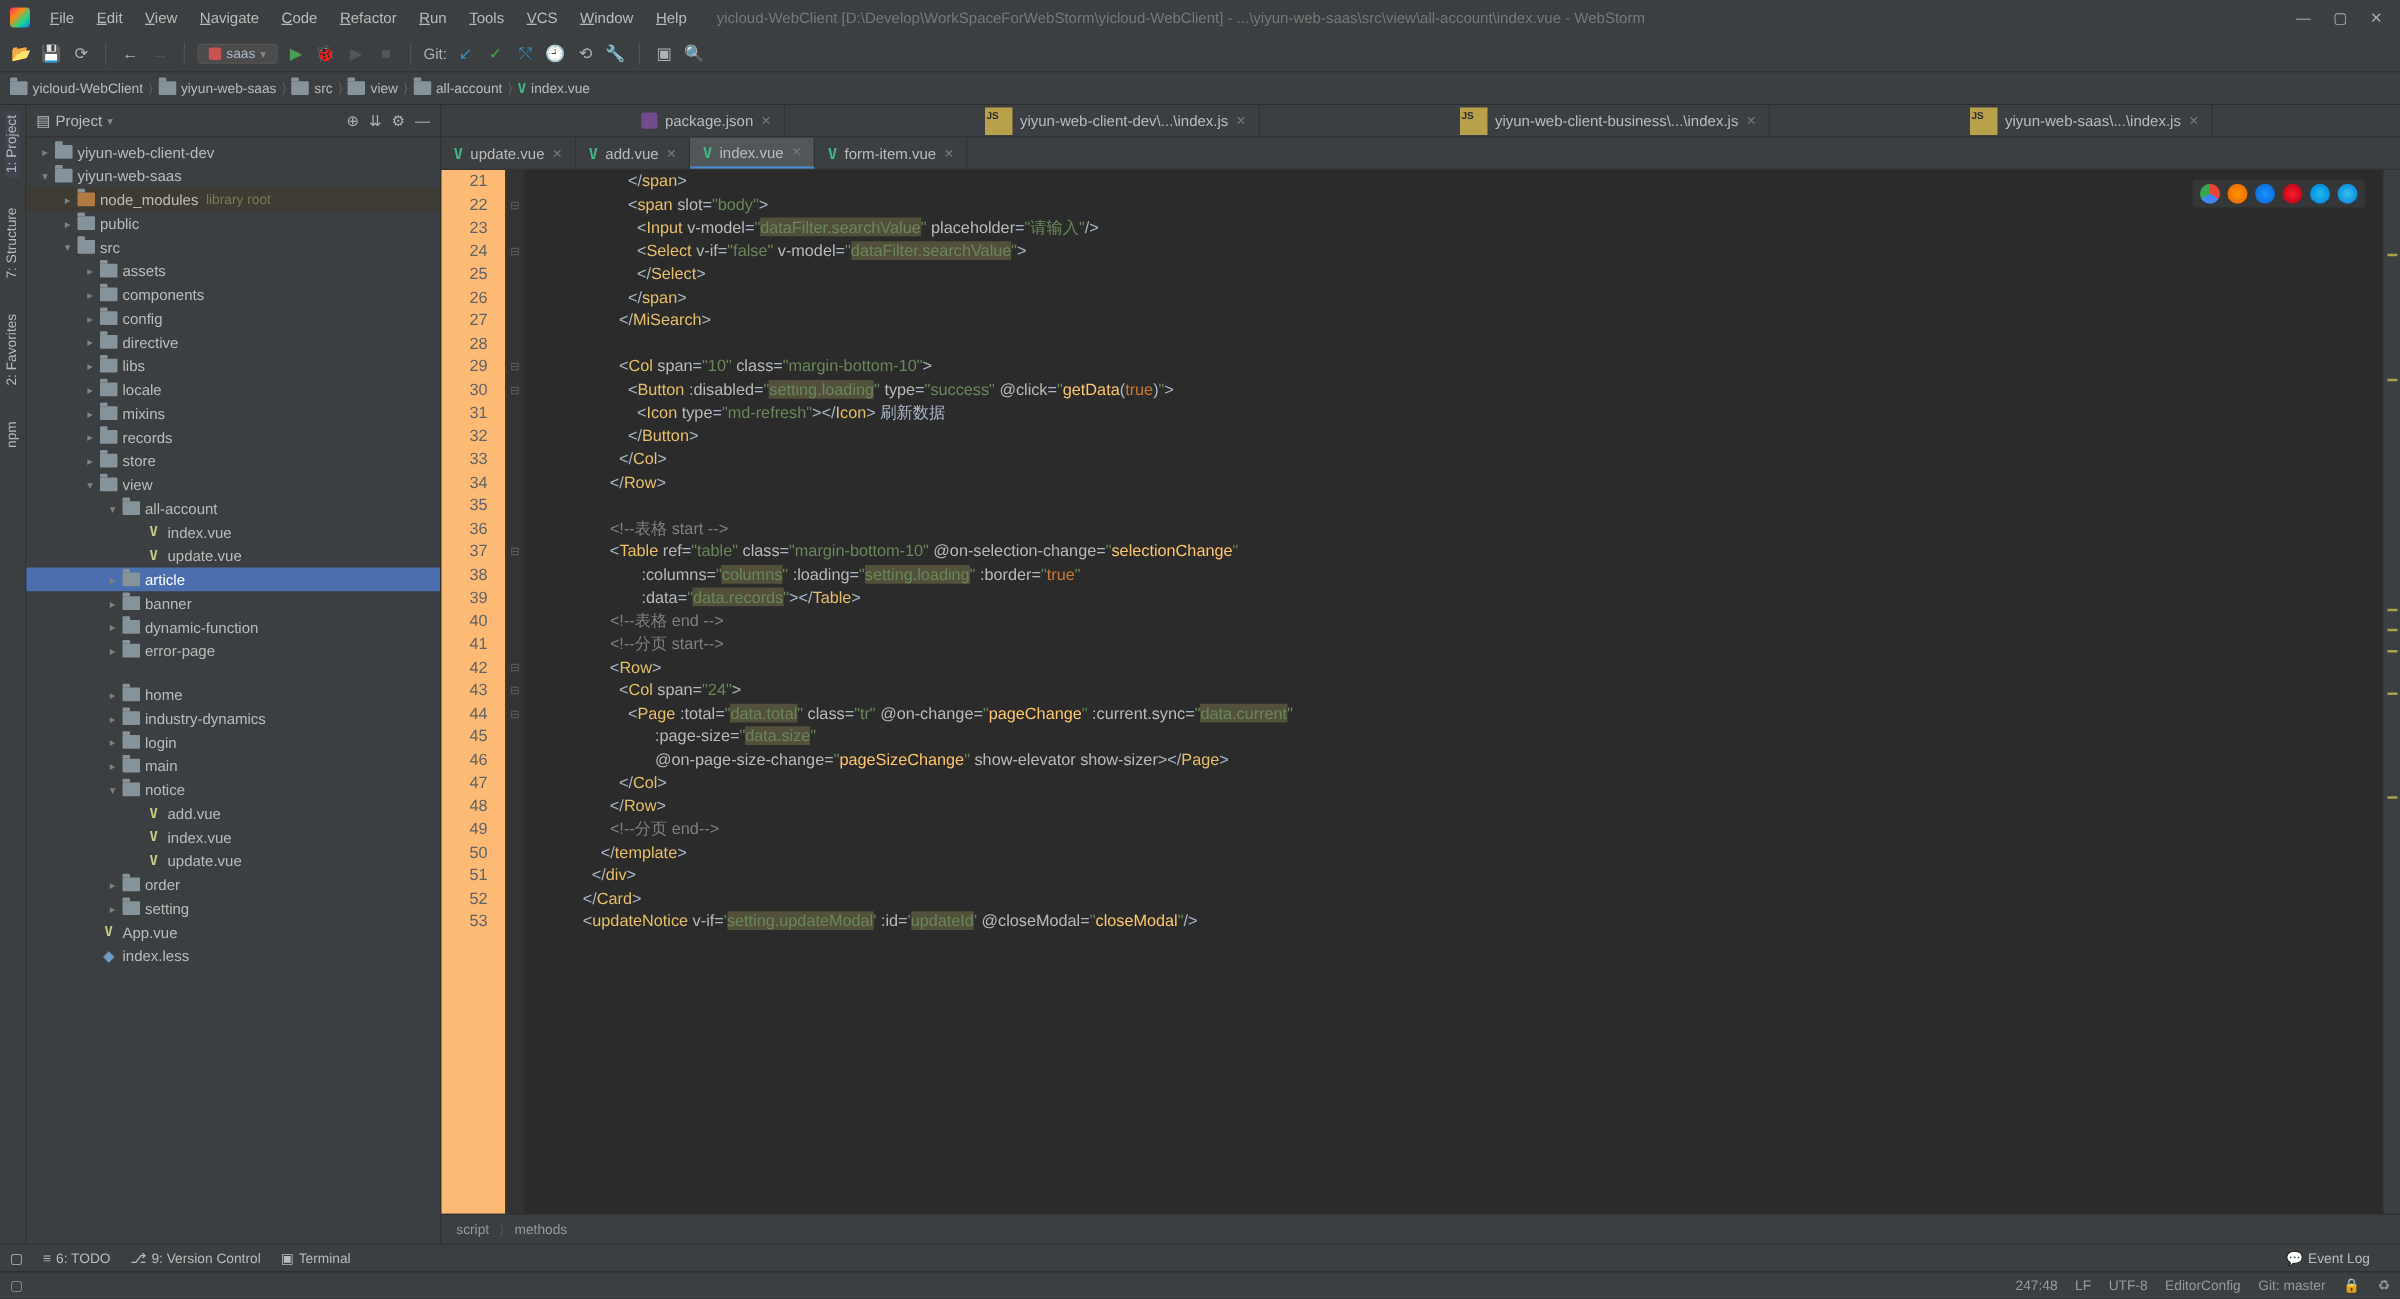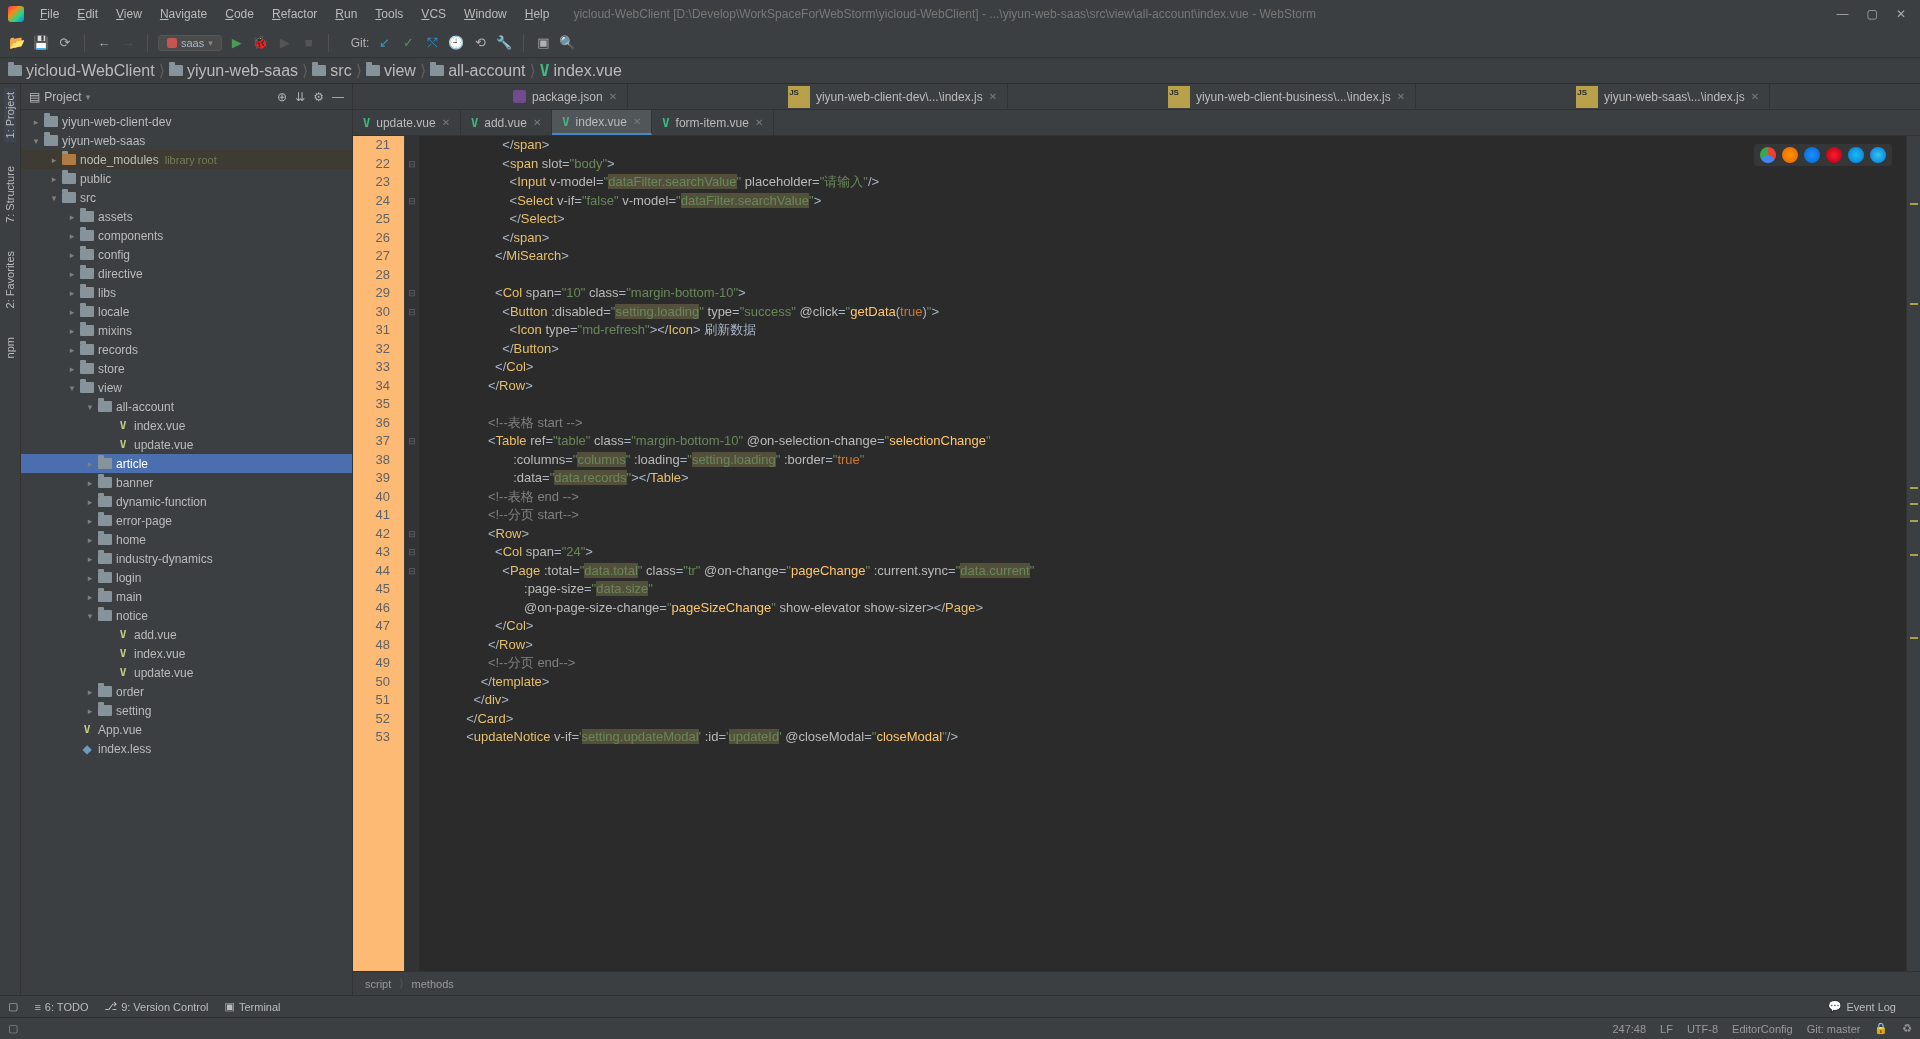--- a/index.html
+++ b/index.html
@@ -15,23 +15,23 @@
 
 .toolbar { height: 30px; background: #3c3f41; border-bottom: 1px solid #323232; display: flex; align-items: center; padding: 0 8px; gap: 6px; }
 .toolbar .sep { width: 1px; height: 18px; background: #515151; margin: 0 4px; }
 .tb-icon { width: 18px; height: 18px; display: flex; align-items: center; justify-content: center; color: #afb1b3; font-size: 13px; }
 .run-config { background: #4b4b4b; border: 1px solid #555; border-radius: 3px; padding: 1px 8px; display: flex; align-items: center; gap: 4px; font-size: 11px; }
 .run-config::before { content:""; width:10px; height:10px; background:#c75450; border-radius:2px; }
 .tb-play { color: #499c54; }
 .tb-bug { color: #499c54; }
 .tb-git-blue { color: #3592c4; }
 .tb-git-green { color: #499c54; }
-.git-label { color: #afb1b3; margin-left: 12px; }
-
-.navbar { height: 26px; background: #3c3f41; border-bottom: 1px solid #2d2d2d; display: flex; align-items: center; padding: 0 8px; gap: 2px; font-size: 16px; color: #bbbbbb; }
+.git-label { color: #afb1b3; margin-left: 0; }
+
+.navbar { height: 26px; background: #3c3f41; border-bottom: 1px solid #2d2d2d; display: flex; align-items: center; padding: 0 8px; gap: 2px; font-size: 11px; color: #bbbbbb; }
 .navbar .crumb { display: flex; align-items: center; gap: 4px; }
 .navbar .sep-ch { color: #5e5e5e; margin: 0 2px; }
 .folder-i { width:14px; height:11px; background:#87939a; border-radius:1px; display:inline-block; position:relative; }
 .folder-i::before { content:""; position:absolute; top:-3px; left:0; width:6px; height:3px; background:#87939a; border-radius:1px 1px 0 0; }
 .vue-i { color:#41b883; font-family:monospace; font-weight:bold; }
 
 .main { display: flex; height: calc(1039px - 28px - 30px - 26px - 22px - 22px); }
 
 .left-gutter { width: 21px; background: #3c3f41; border-right: 1px solid #323232; display:flex; flex-direction:column; align-items:center; padding-top:4px; gap:20px; }
 .left-gutter .rot { writing-mode: vertical-rl; transform: rotate(180deg); font-size: 11px; color: #bbbbbb; padding: 4px 0; cursor:default; }
@@ -355,21 +355,21 @@
           </span>
           <span>dynamic-function</span>
         </div>
         <div class="tree-row" style="padding-left: 62px;">
           <span class="arrow closed"></span>
           <span class="ic">
             <span class="folder-i"></span>
           </span>
           <span>error-page</span>
         </div>
-        <div class="tree-row" style="padding-left: 62px;">
+        <div class="tree-row" style="padding-left: 62px; margin-top: 16px;">
           <span class="arrow closed"></span>
           <span class="ic">
             <span class="folder-i"></span>
           </span>
           <span>home</span>
         </div>
         <div class="tree-row" style="padding-left: 62px;">
           <span class="arrow closed"></span>
           <span class="ic">
             <span class="folder-i"></span>

